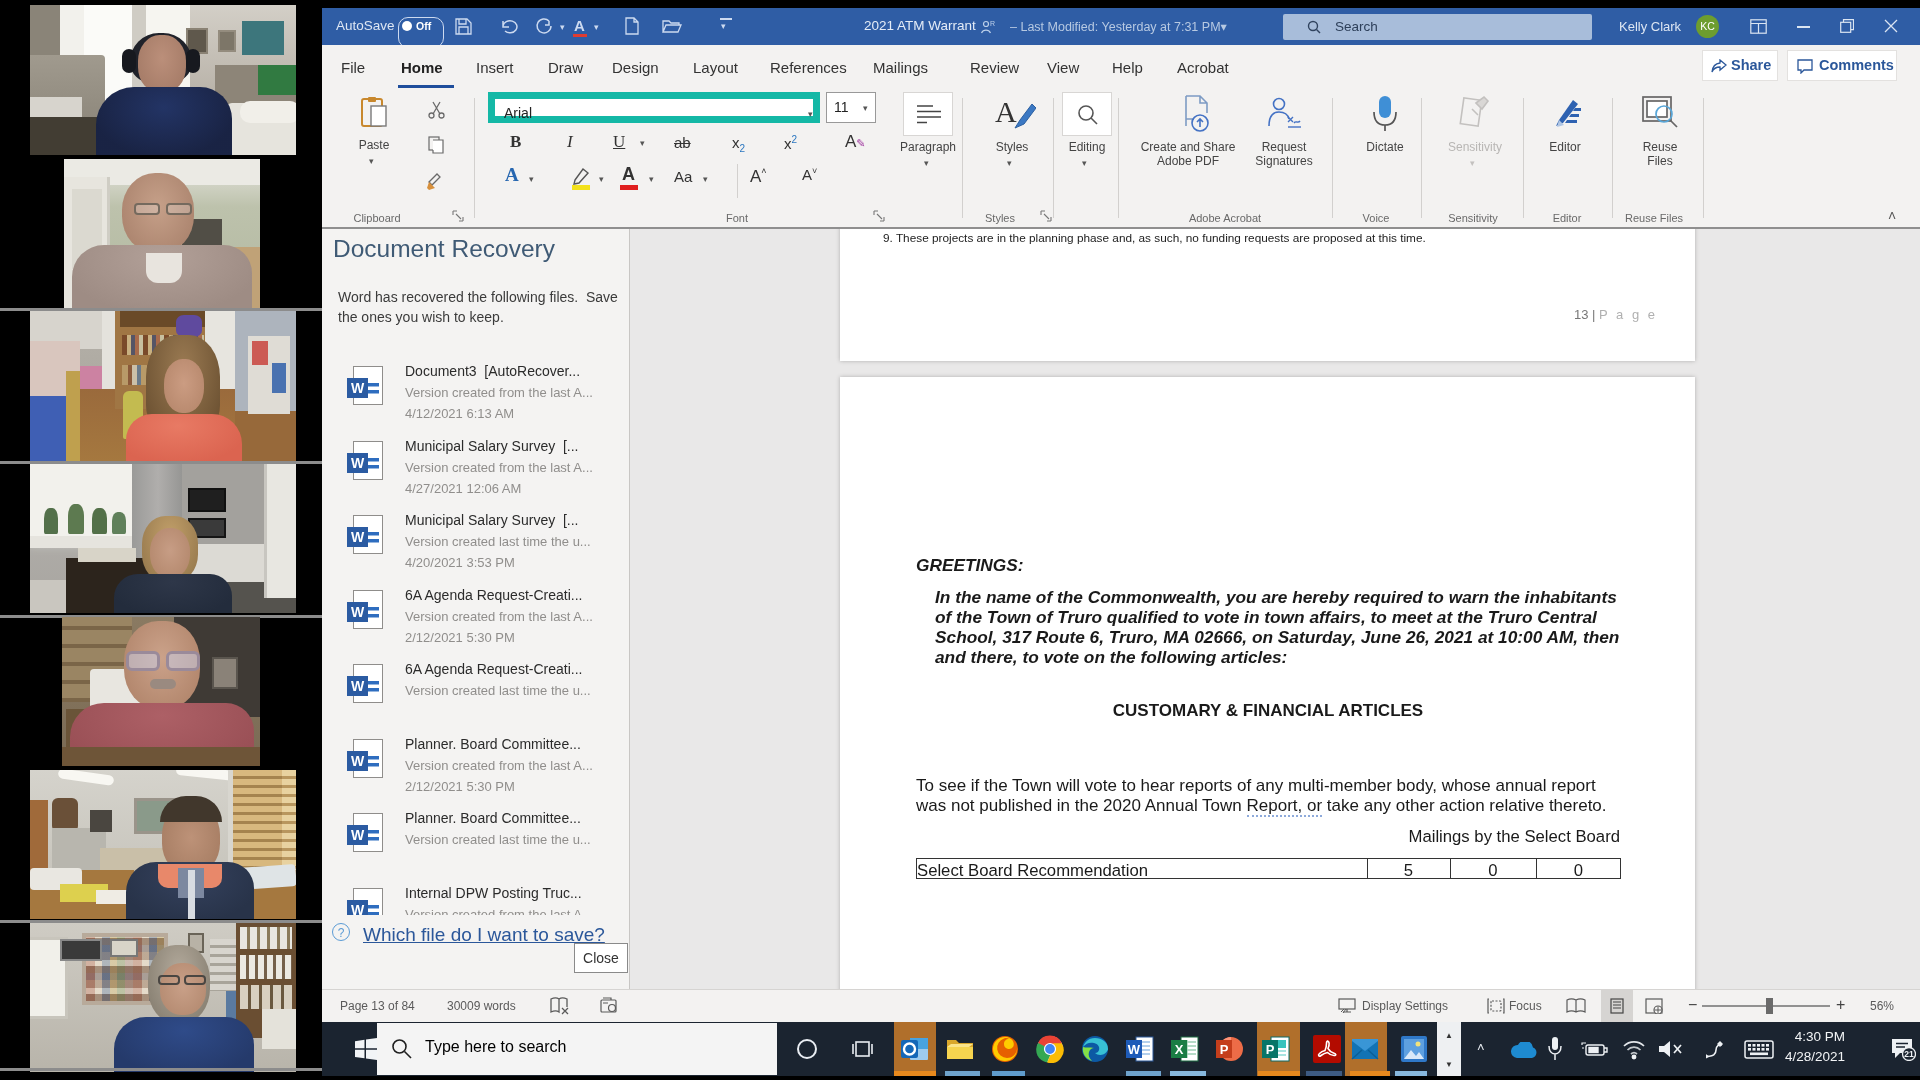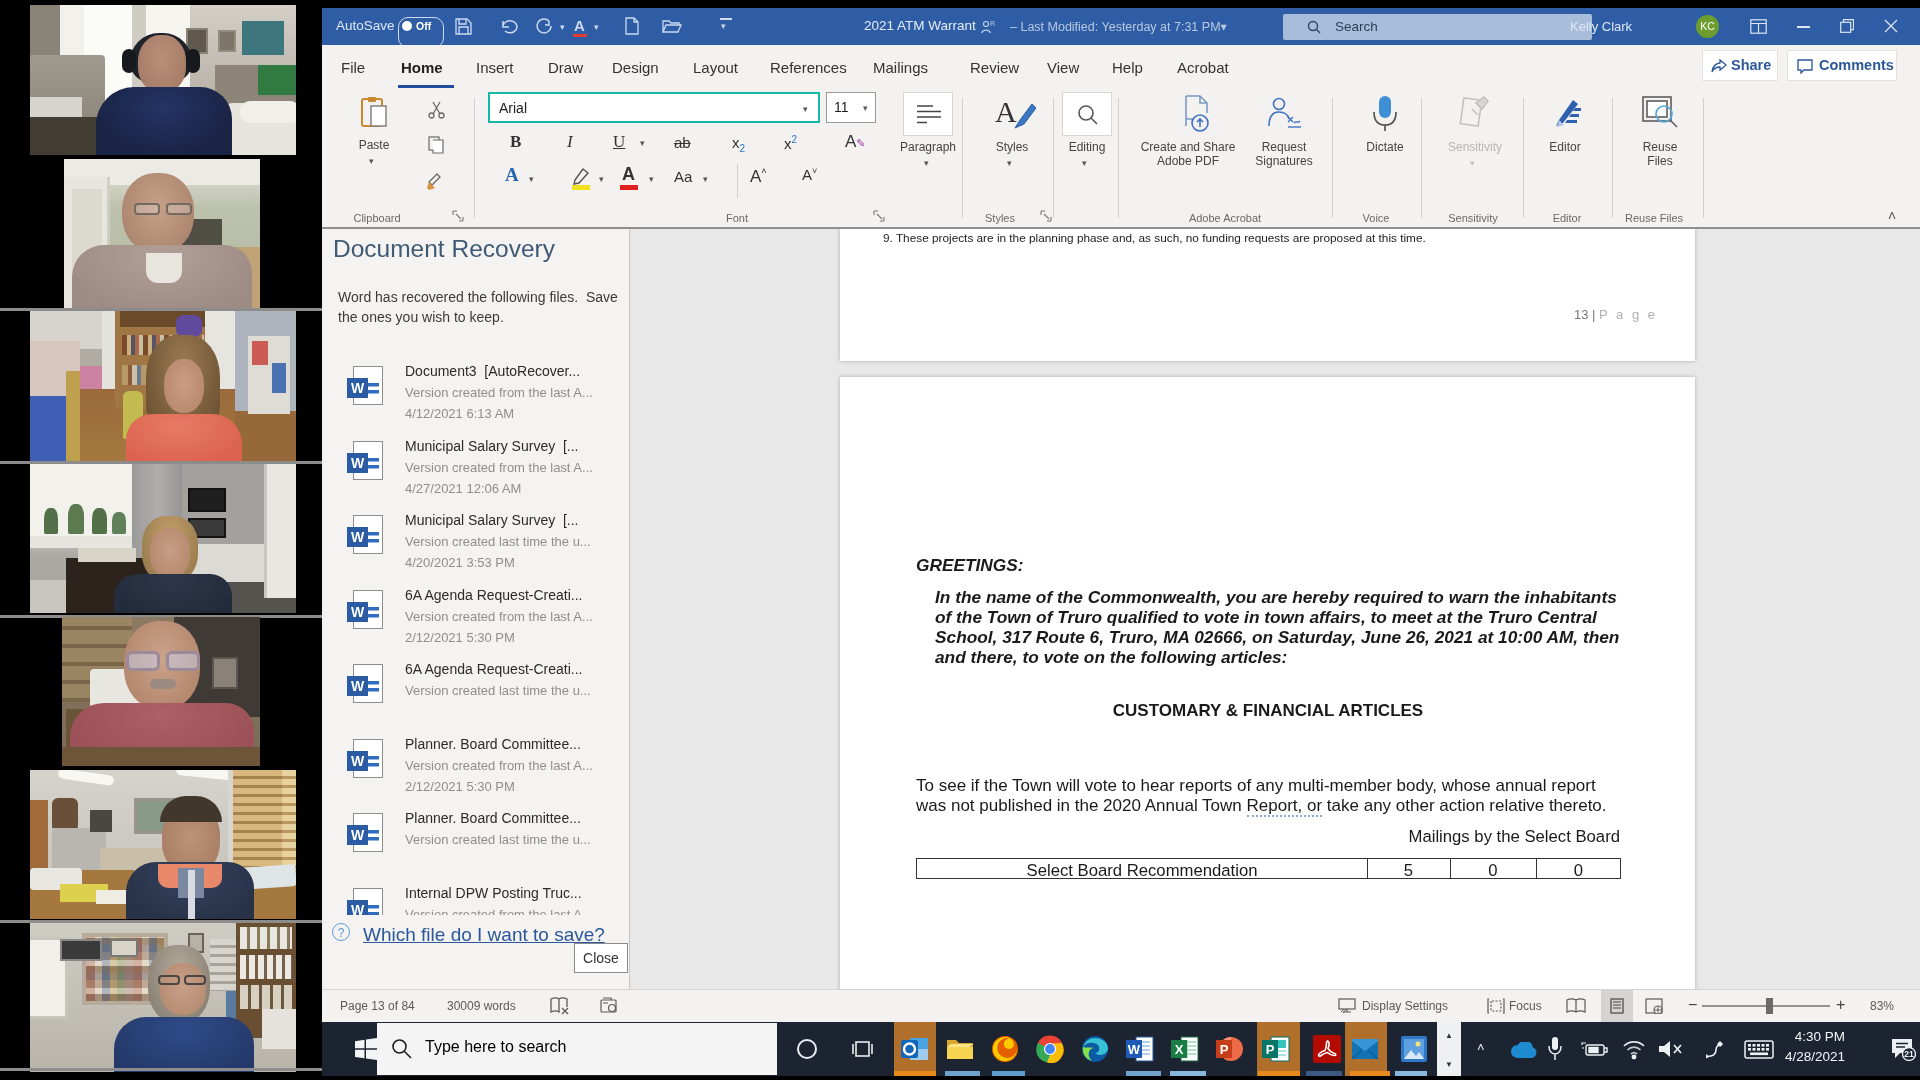--- a/index.html
+++ b/index.html
@@ -270,21 +270,21 @@
       <div class="tb-txt" style="left:688px; top:11px; color:#b7c9e2; font-size:12.5px;">– Last Modified: Yesterday at 7:31 PM▾</div>
 
       <div class="abs" style="left:961px; top:6px; width:309px; height:26px; background:#a8bdda; border-radius:2px;">
         <svg class="abs" style="left:24px; top:6px;" width="14" height="14" viewBox="0 0 14 14">
             <circle cx="6" cy="6" r="4.5" fill="none" stroke="#30435e" stroke-width="1.4"></circle>
             <path d="M9.5 9.5 L13 13" stroke="#30435e" stroke-width="1.4"></path>
           </svg>
         <div class="abs" style="left:52px; top:5px; font-size:13.5px; color:#2e405a;">Search</div>
       </div>
 
-      <div class="tb-txt" style="left:1248px; top:11px; font-size:13px;">Kelly Clark</div>
+      <div class="tb-txt" style="left:1297px; top:11px; font-size:13px;">Kelly Clark</div>
       <div class="abs" style="left:1374px; top:7px; width:23px; height:23px; border-radius:50%; background:#6d9d2e; color:#fff; font-size:10.5px; text-align:center; line-height:23px;">KC</div>
       <svg class="abs" style="left:1428px; top:11px;" width="17" height="15" viewBox="0 0 17 15">
           <g fill="none" stroke="#dbe5f2" stroke-width="1.2">
             <rect x="0.8" y="0.8" width="15.4" height="13.4"></rect>
             <path d="M1 4.5 h15 M8.5 4.5 V14"></path>
           </g>
         </svg>
       <div class="abs" style="left:1475px; top:18px; width:13px; height:1.6px; background:#dbe5f2;"></div>
       <svg class="abs" style="left:1518px; top:11px;" width="14" height="14" viewBox="0 0 14 14">
           <g fill="none" stroke="#dbe5f2" stroke-width="1.2">
@@ -349,21 +349,21 @@
       <svg class="abs" style="left:104px; top:81px;" width="20" height="20" viewBox="0 0 20 20">
           <path d="M3 11 L11 3 l3 3 -8 8 z" fill="none" stroke="#6a6a6a" stroke-width="1.3"></path>
           <path d="M3 11 l-2 6 2 2 6 -2 z" fill="#d7903c"></path>
         </svg>
       <div class="glabel" style="left:20px; width:70px;">Clipboard</div>
       <svg class="abs" style="left:130px; top:120px;" width="12" height="12" viewBox="0 0 12 12">
           <path d="M1 1 h4 M1 1 v4 M11 11 h-4 M11 11 v-4 M4 4 l5 5" fill="none" stroke="#777" stroke-width="1.1"></path>
         </svg>
       <div class="vsep" style="left:152px;"></div>
 
-      <div class="abs" style="left:166px; top:2px; width:332px; height:31px; background:#fff; border:2px solid #14b8a6;">
+      <div class="abs" style="left:166px; top:2px; width:332px; height:31px; background:#fff; border:7px solid #14b8a6;">
         <div class="abs" style="left:9px; top:6px; font-size:14px; color:#222;">Arial</div>
         <div class="chev" style="left:313px; top:10px;">▾</div>
       </div>
       <div class="abs" style="left:504px; top:2px; width:50px; height:31px; background:#fff; border:1px solid #999;">
         <div class="abs" style="left:7px; top:6px; font-size:14px; color:#222;">11</div>
         <div class="chev" style="left:36px; top:10px;">▾</div>
       </div>
       <div class="abs" style="left:188px; top:42px; font-size:17px; font-weight:bold; color:#333; font-family:'Liberation Serif',serif;">B</div>
       <div class="abs" style="left:245px; top:42px; font-size:17px; font-style:italic; color:#333; font-family:'Liberation Serif',serif;">I</div>
       <div class="abs" style="left:291px; top:42px; font-size:17px; text-decoration:underline; color:#333; font-family:'Liberation Serif',serif;">U</div>
@@ -499,21 +499,21 @@
 
       <div class="page" style="left:210px; top:148px; width:855px; height:620px;"></div>
 
       <div class="doc abs" style="left:286px; top:326px; font-size:17.3px; font-weight:bold; font-style:italic;">GREETINGS:</div>
       <div class="doc abs" style="left:305px; top:358px; font-size:17.3px; font-weight:bold; font-style:italic; line-height:20px; white-space:nowrap;">In the name of the Commonwealth, you are hereby required to warn the inhabitants<br>of the Town of Truro qualified to vote in town affairs, to meet at the Truro Central<br>School, 317 Route 6, Truro, MA 02666, on Saturday, June 26, 2021 at 10:00 AM, then<br>and there, to vote on the following articles:</div>
       <div class="doc abs" style="left:286px; top:472px; width:704px; text-align:center; font-size:17px; font-weight:bold;">CUSTOMARY &amp; FINANCIAL ARTICLES</div>
       <div class="doc abs" style="left:286px; top:547px; font-size:17px; line-height:20px; white-space:nowrap;">To see if the Town will vote to hear reports of any multi-member body, whose annual report<br>was not published in the 2020 Annual Town <span style="border-bottom:2px dotted #8eaadb;">Report, or</span> take any other action relative thereto.</div>
       <div class="doc abs" style="left:286px; top:598px; width:704px; text-align:right; font-size:16.7px;">Mailings by the Select Board</div>
 
       <div class="abs" style="left:286px; top:629px; width:705px; height:21px; border:1px solid #333;">
-        <div class="doc abs" style="left:0; top:2px; width:450px; text-align:center; font-size:16.7px;">Select Board Recommendation</div>
+        <div class="doc abs" style="left:0; top:2px; width:450px; text-align:left; font-size:16.7px;">Select Board Recommendation</div>
         <div class="abs" style="left:450px; top:0; width:1px; height:19px; background:#333;"></div>
         <div class="doc abs" style="left:450px; top:2px; width:83px; text-align:center; font-size:16.7px;">5</div>
         <div class="abs" style="left:533px; top:0; width:1px; height:19px; background:#333;"></div>
         <div class="doc abs" style="left:533px; top:2px; width:86px; text-align:center; font-size:16.7px;">0</div>
         <div class="abs" style="left:619px; top:0; width:1px; height:19px; background:#333;"></div>
         <div class="doc abs" style="left:619px; top:2px; width:85px; text-align:center; font-size:16.7px;">0</div>
       </div>
     </div>
     <div id="pane">
       <div class="abs" style="left:8px; top:6px; font-size:24.5px; color:#3f5a75;">Document Recovery</div>
@@ -610,21 +610,21 @@
           <g fill="none" stroke="#5a5a5a" stroke-width="1.2">
             <rect x="1" y="1" width="16" height="14"></rect>
             <circle cx="13" cy="12" r="4" fill="#f3f2f1"></circle>
             <path d="M9.5 12 h7 M13 8.5 v7" stroke-width="1"></path>
           </g>
         </svg>
       <div class="abs" style="left:1366px; top:6px; font-size:16px; color:#444;">−</div>
       <div class="abs" style="left:1380px; top:15px; width:128px; height:2px; background:#919191;"></div>
       <div class="abs" style="left:1444px; top:8px; width:7px; height:16px; background:#6a6a6a;"></div>
       <div class="abs" style="left:1514px; top:6px; font-size:16px; color:#444;">+</div>
-      <div class="abs" style="left:1548px; top:9px;">83%</div>
+      <div class="abs" style="left:1548px; top:9px;">56%</div>
     </div>
     <div id="taskbar">
 
       <svg class="abs" style="left:33px; top:16px;" width="22" height="22" viewBox="0 0 22 22">
           <g fill="#f2f4f6">
             <path d="M0 3.2 L9.5 1.8 V10.3 H0 z"></path>
             <path d="M11 1.6 L22 0 V10.3 H11 z"></path>
             <path d="M0 11.8 H9.5 V20.3 L0 18.9 z"></path>
             <path d="M11 11.8 H22 V22 L11 20.5 z"></path>
           </g>

